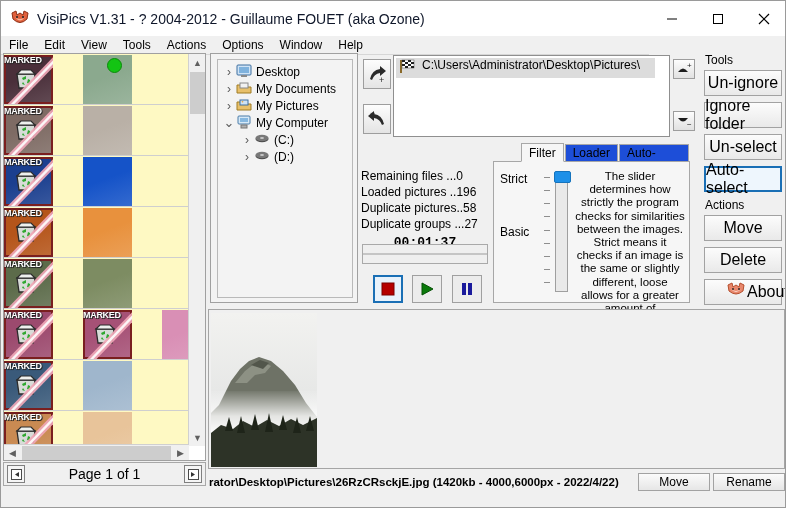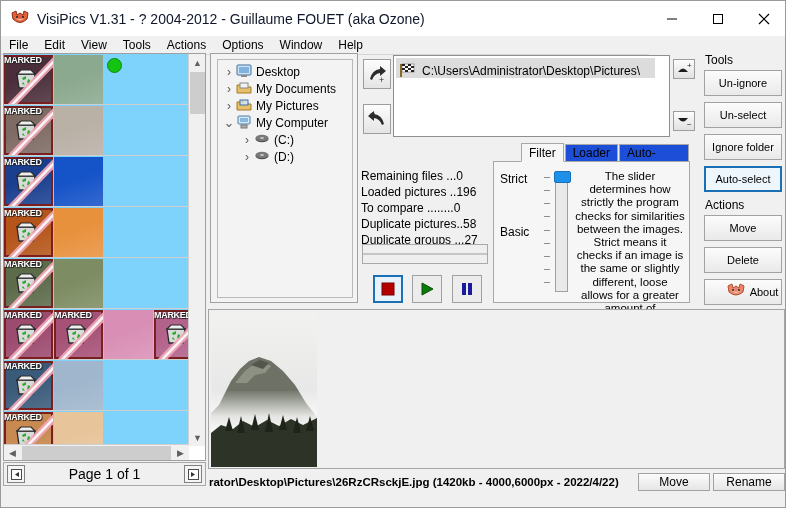--- a/index.html
+++ b/index.html
@@ -57,23 +57,24 @@
     position:absolute; left:2px; top:52px; width:203px; height:408px;
     background:#ffffff; border:1px solid #a0a0a0;
     overflow:hidden;
   }
   #thumbscroll {
     position:absolute; left:0; top:0; width:185px; height:392px; overflow:hidden;
   }
   .thumb-row {
     display:flex; align-items:flex-start;
     border-bottom:1px solid #cfcfcf;
-    background:#7dd3fc;
+    background:#fef9c3;
     height:51px;
     overflow:hidden;
+    gap:29px;
   }
   .thumb {
     width:49px; height:49px; position:relative; flex:none;
     margin:1px 1px 0 0;
     overflow:hidden;
     background-size: cover; background-position:center;
   }
   .thumb.sel { outline:2px solid #7a1f1f; outline-offset:-2px; }
   .marked-lbl {
     position:absolute; left:0; top:0; width:100%;
@@ -152,21 +153,21 @@
     border:1px solid #9d9d9d;
     display:flex; align-items:center; justify-content:center;
   }
 
   
   #pathbox {
     position:absolute; left:392px; top:54px; width:277px; height:82px;
     background:#fff; border:1px solid #8f8f8f;
   }
   #pathrow {
-    display:flex; align-items:flex-end; height:20px; margin:2px 14px 0 2px;
+    display:flex; align-items:flex-start; height:20px; margin:2px 14px 0 2px;
     background:#dcdcdc;
   }
   #path-flag { width:20px; height:16px; margin:0 4px 0 2px; flex:none; }
   #path-text { font-size:12px; color:#000; white-space:nowrap; }
   .spinbtn {
     position:absolute; right:2px; width:22px; height:20px;
     background:linear-gradient(#fdfdfd,#e1e1e1);
     border:1px solid #9d9d9d;
     display:flex; align-items:center; justify-content:center;
   }
@@ -230,21 +231,21 @@
   
   #rightpanel {
     position:absolute; left:700px; top:52px; width:84px; height:250px;
   }
   .grp-title { font-size:12px; color:#000; margin:0 0 3px 4px; }
   .toolbtn {
     width:78px; height:26px; margin:0 5px 6px 3px;
     background:linear-gradient(#fcfcfc,#e9e9e9);
     border:1px solid #a2a2a2;
     display:flex; align-items:center; justify-content:center;
-    font-size:11px; color:#000;
+    font-size:16px; color:#000;
   }
   .toolbtn.focused { border:2px solid #1a6fb5; background:#eef6fd; }
   .toolbtn.withicon { justify-content:space-between; padding-left:20px; }
   .toolbtn .lbl { flex:1; text-align:center; }
 
   
   #previewpanel {
     position:absolute; left:207px; top:308px; width:577px; height:160px;
     background:#f0f0f0; border:1px solid #a5a5a5;
   }
@@ -621,21 +622,20 @@
   <div class="spinbtn" style="left:672px; top:110px;">
     <svg width="16" height="14" viewBox="0 0 16 14">
       <path d="M2 4 Q7 11 12 4 Z" fill="#1c1c1c"></path>
       <text x="11" y="13" font-size="8" fill="#1c1c1c" font-family="Liberation Sans">−</text>
     </svg>
   </div>
 
   <div id="stats">
     <div class="statline">Remaining files ...0</div>
     <div class="statline">Loaded pictures ..196</div>
-    <div class="statline">To compare ........0</div>
     <div class="statline">Duplicate pictures..58</div>
     <div class="statline">Duplicate groups ...27</div>
     <div id="timer">00:01:37</div>
   </div>
   <div id="progressbar">
     <div class="pline"></div>
   </div>
 
   <div class="ctrlbtn focused" style="left:372px;">
     <svg width="14" height="14">
@@ -677,22 +677,22 @@
 
       <div id="slidertrack"></div>
       <div id="sliderthumb"></div>
       <div id="slidertext">The slider determines how strictly the program checks for similarities between the images. Strict means it checks if an image is the same or slightly different, loose allows for a greater amount of differences.</div>
     </div>
   </div>
 
   <div id="rightpanel">
     <div class="grp-title">Tools</div>
     <div class="toolbtn">Un-ignore</div>
+    <div class="toolbtn">Ignore folder</div>
     <div class="toolbtn">Un-select</div>
-    <div class="toolbtn">Ignore folder</div>
     <div class="toolbtn focused">Auto-select</div>
     <div class="grp-title" style="margin-top:4px;">Actions</div>
     <div class="toolbtn">Move</div>
     <div class="toolbtn">Delete</div>
     <div class="toolbtn withicon" style="margin-top:6px;">
       <span style="flex:none;">
         <svg width="22" height="18" viewBox="0 0 22 18">
           <path d="M3 4 L7 2 L8 6 L11 4 L14 6 L15 2 L19 4 L18 10 Q11 16 4 10 Z" fill="#e8876c" stroke="#b54e2c" stroke-width="1"></path>
           <path d="M6 8 Q11 12 16 8 Q11 14 6 8 Z" fill="#fadbcd"></path>
           <circle cx="8" cy="8" r="0.9" fill="#222"></circle>

